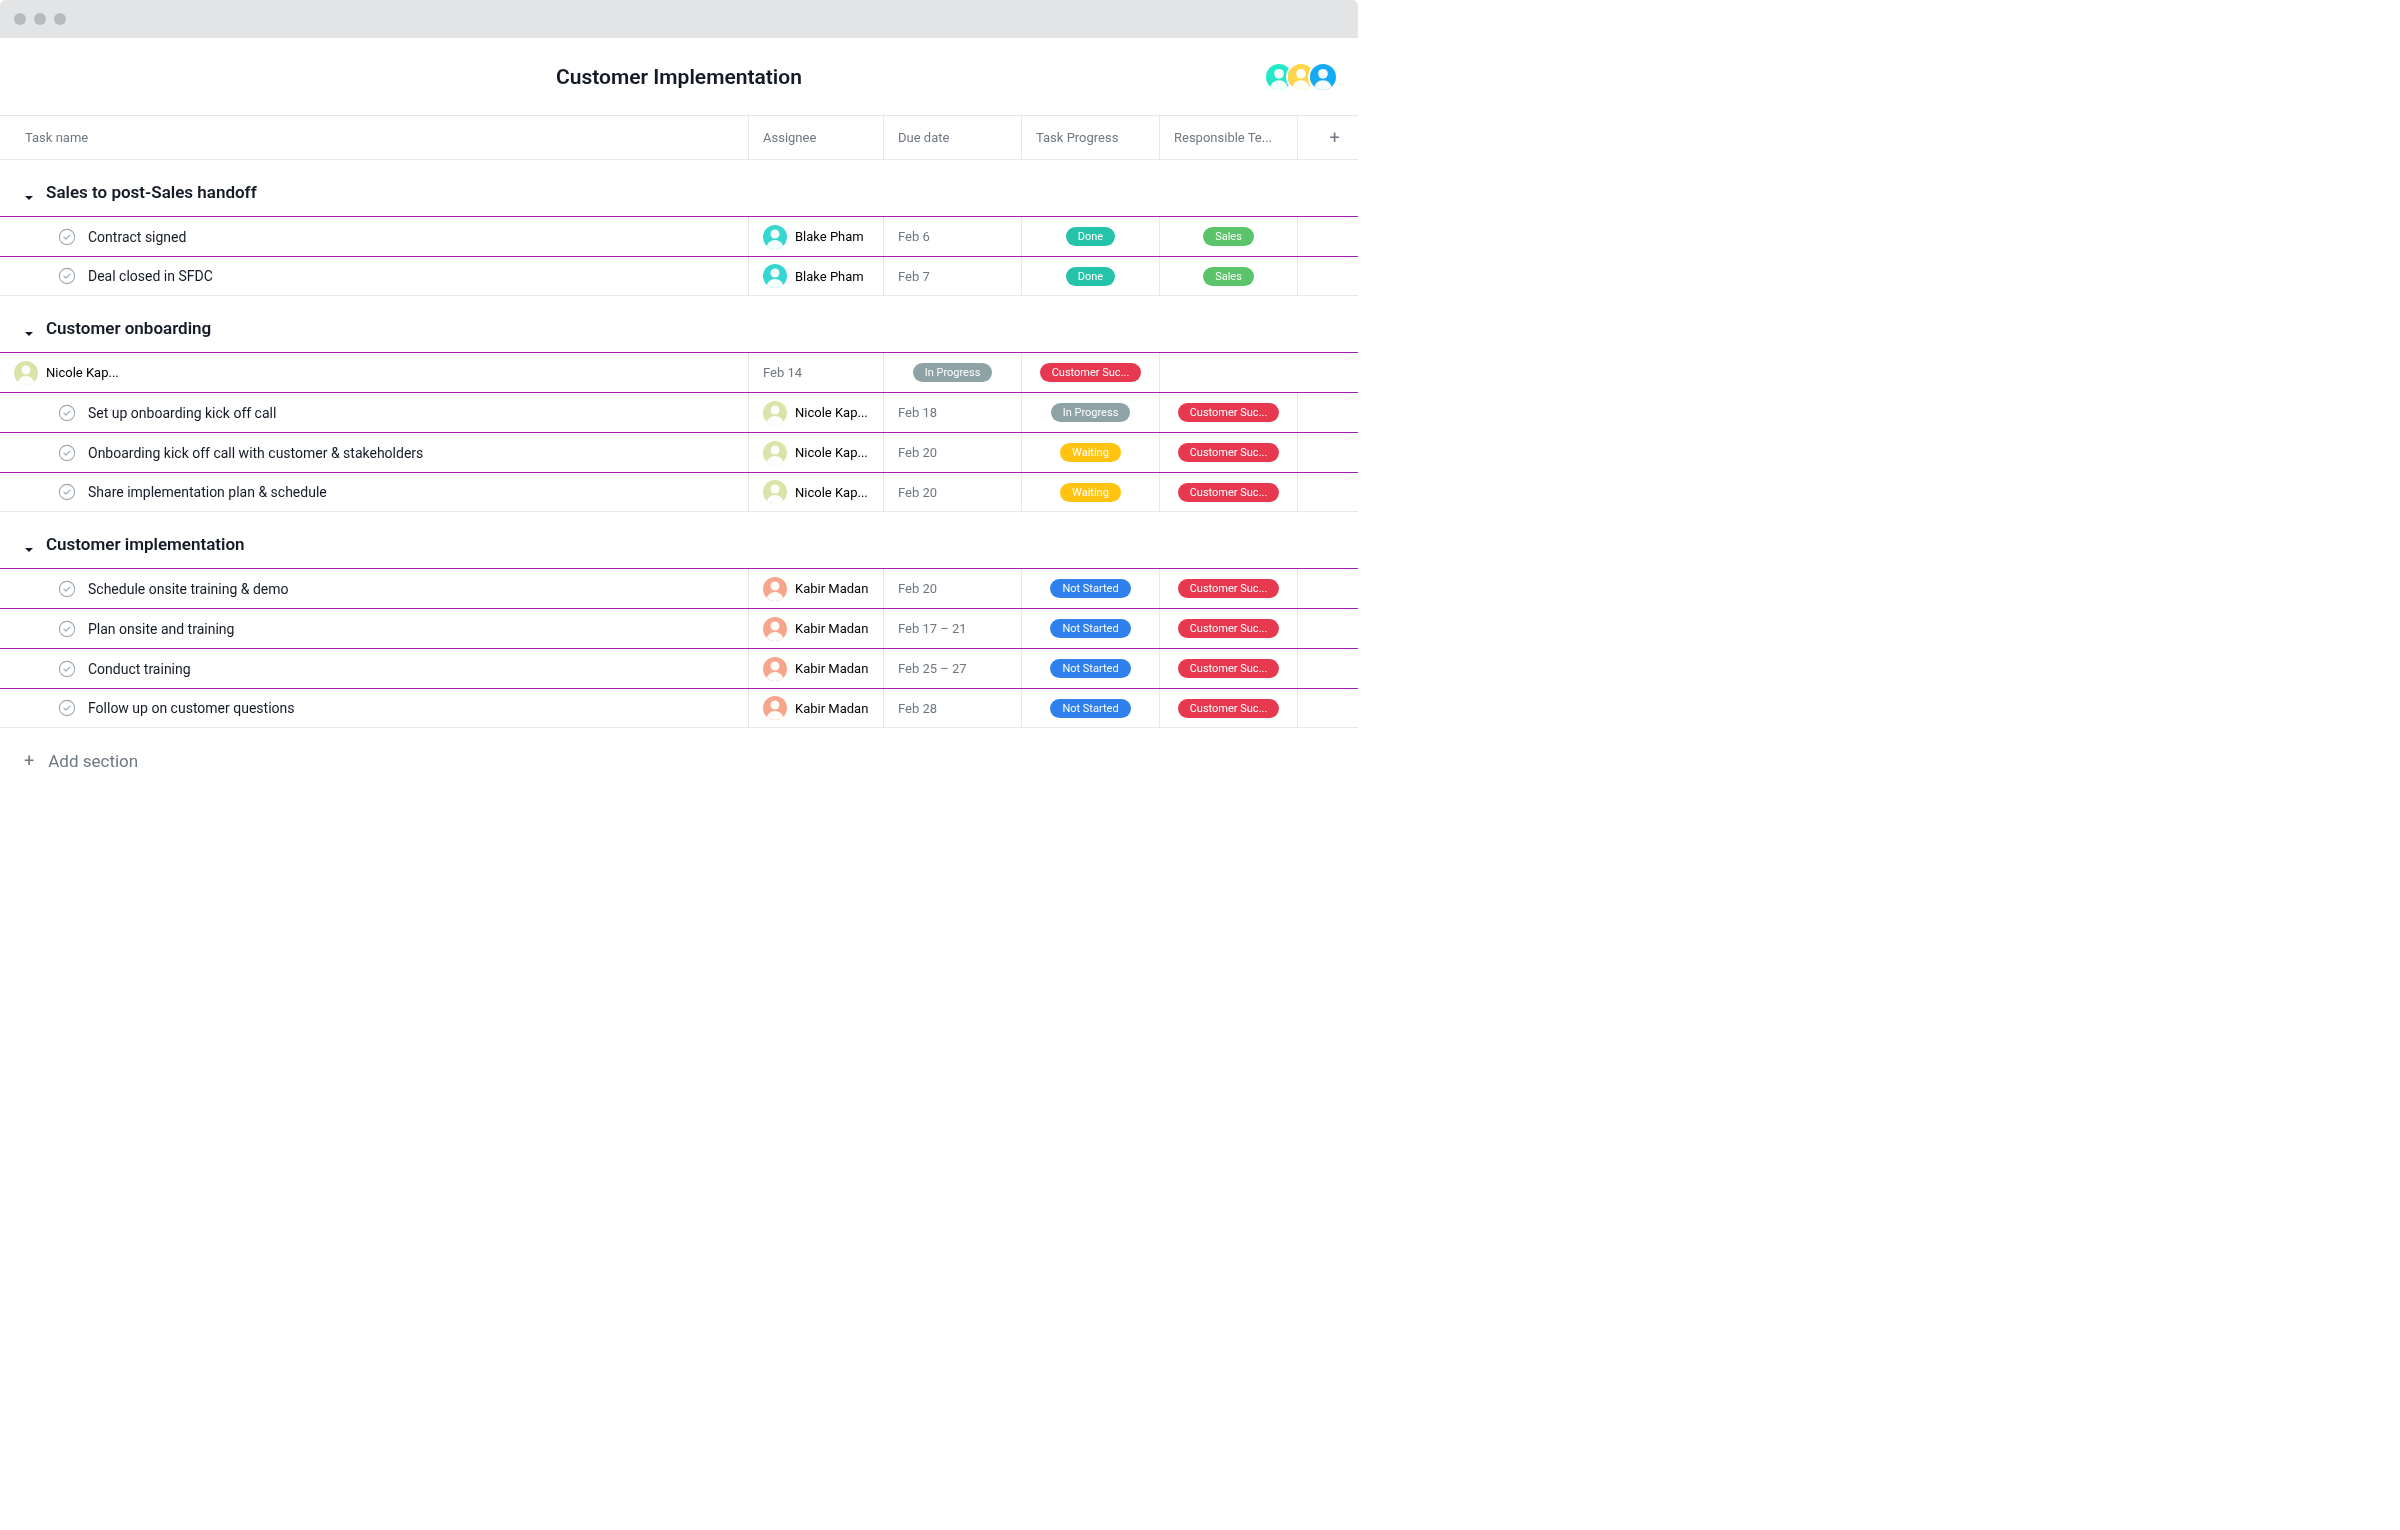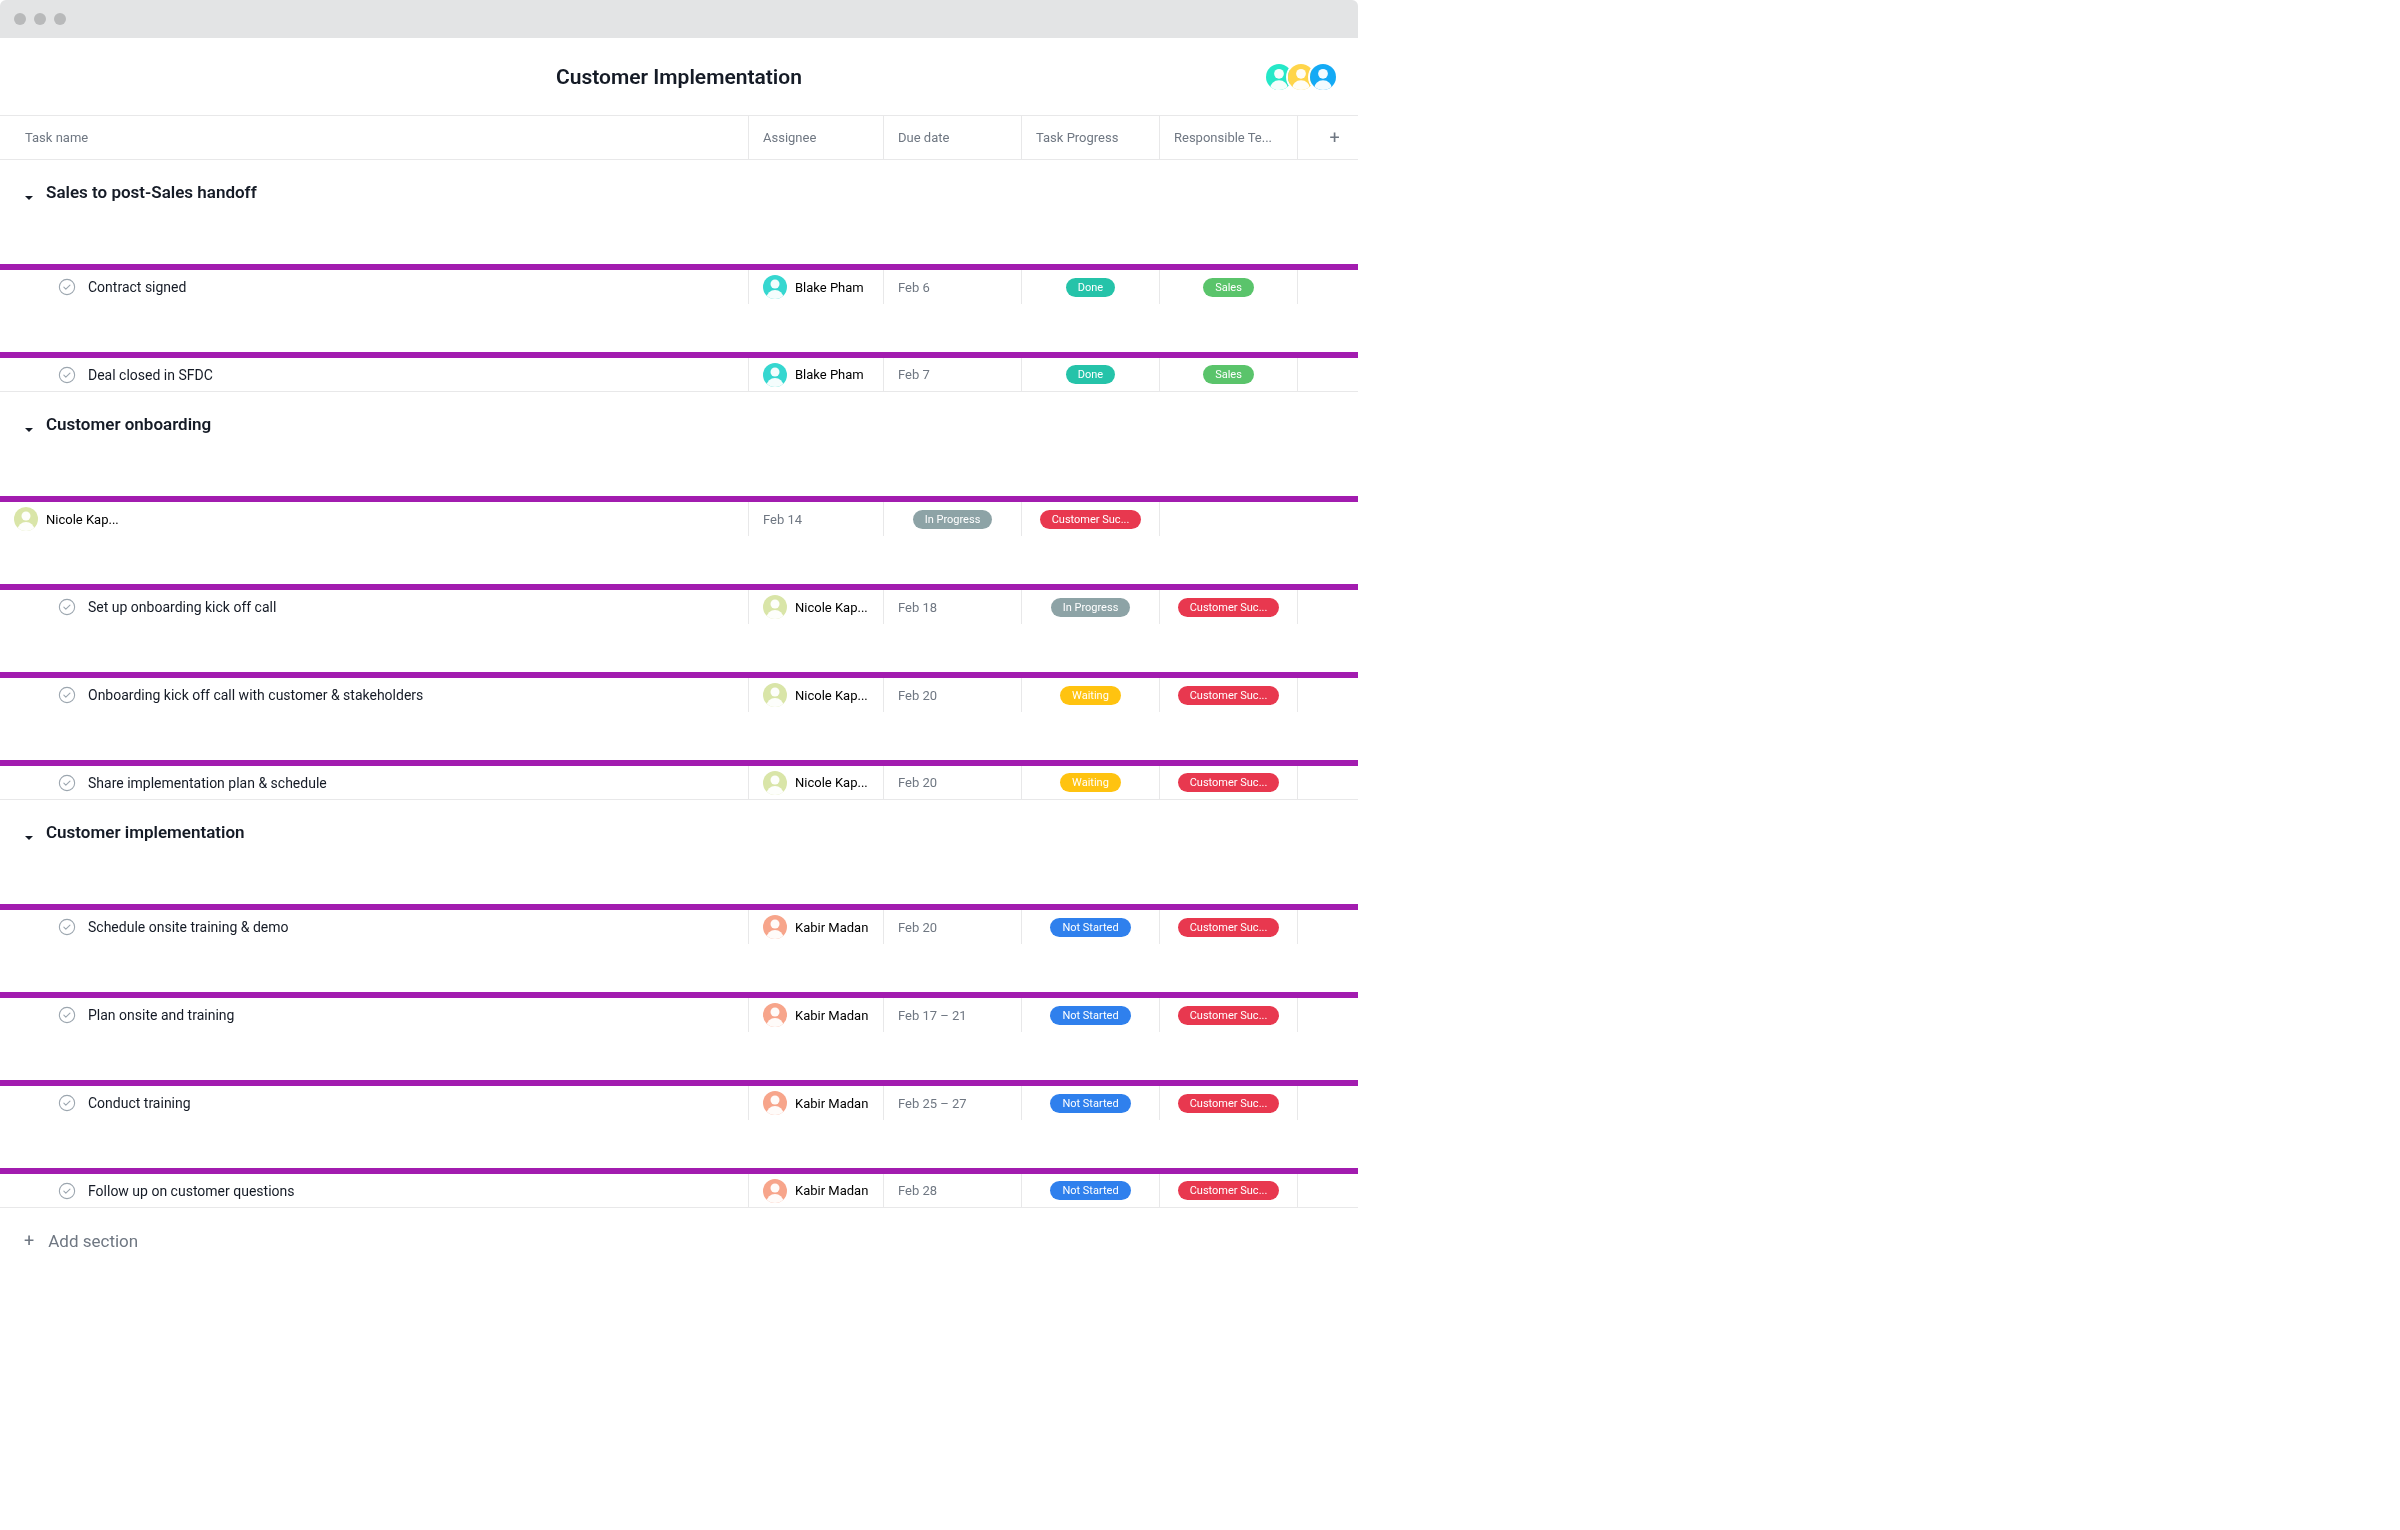--- a/index.html
+++ b/index.html
@@ -57,23 +57,22 @@
     padding: 22px 0 14px 24px;
     font-size:17px; font-weight:600; color:#151b26;
   }
   .section-caret { width:10px; height:10px; }
   .section-caret svg { width:10px; height:10px; }
 
   .task-row {
     display:grid;
     grid-template-columns: 748px 135px 138px 138px 138px 60px;
     height:40px;
-    border-top:6px solid #a21caf;
+    border-top:1px solid #a21caf;
     align-items:center;
-    margin-top:48px;
   }
   .section:last-of-type .task-row:last-child { border-bottom:1px solid #e8e8e9; }
   .task-row:last-child { border-bottom:1px solid #e8e8e9; }
   .task-row > div { height:100%; display:flex; align-items:center; padding-left:14px; overflow:hidden; white-space:nowrap; text-overflow:ellipsis; }
   .task-row > div + div { border-left:1px solid #e8e8e9; }
   .task-name-cell { padding-left:58px !important; gap:12px; color:#151b26; font-size:14px; }
   .check-circle { width:18px; height:18px; flex-shrink:0; }
   .check-circle svg { width:18px; height:18px; }
 
   .assignee-cell { gap:8px; color:#000000; font-size:13px; }

